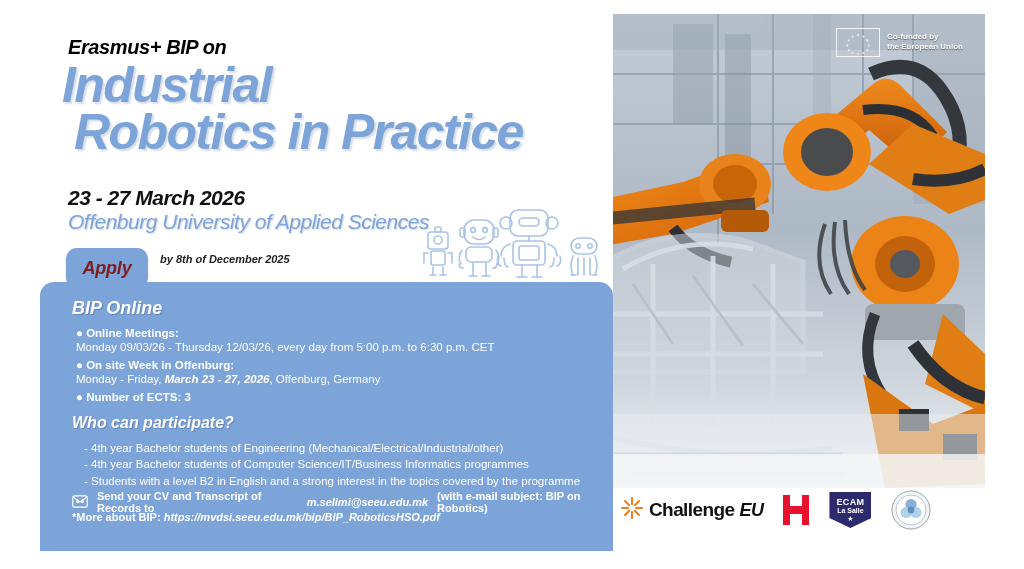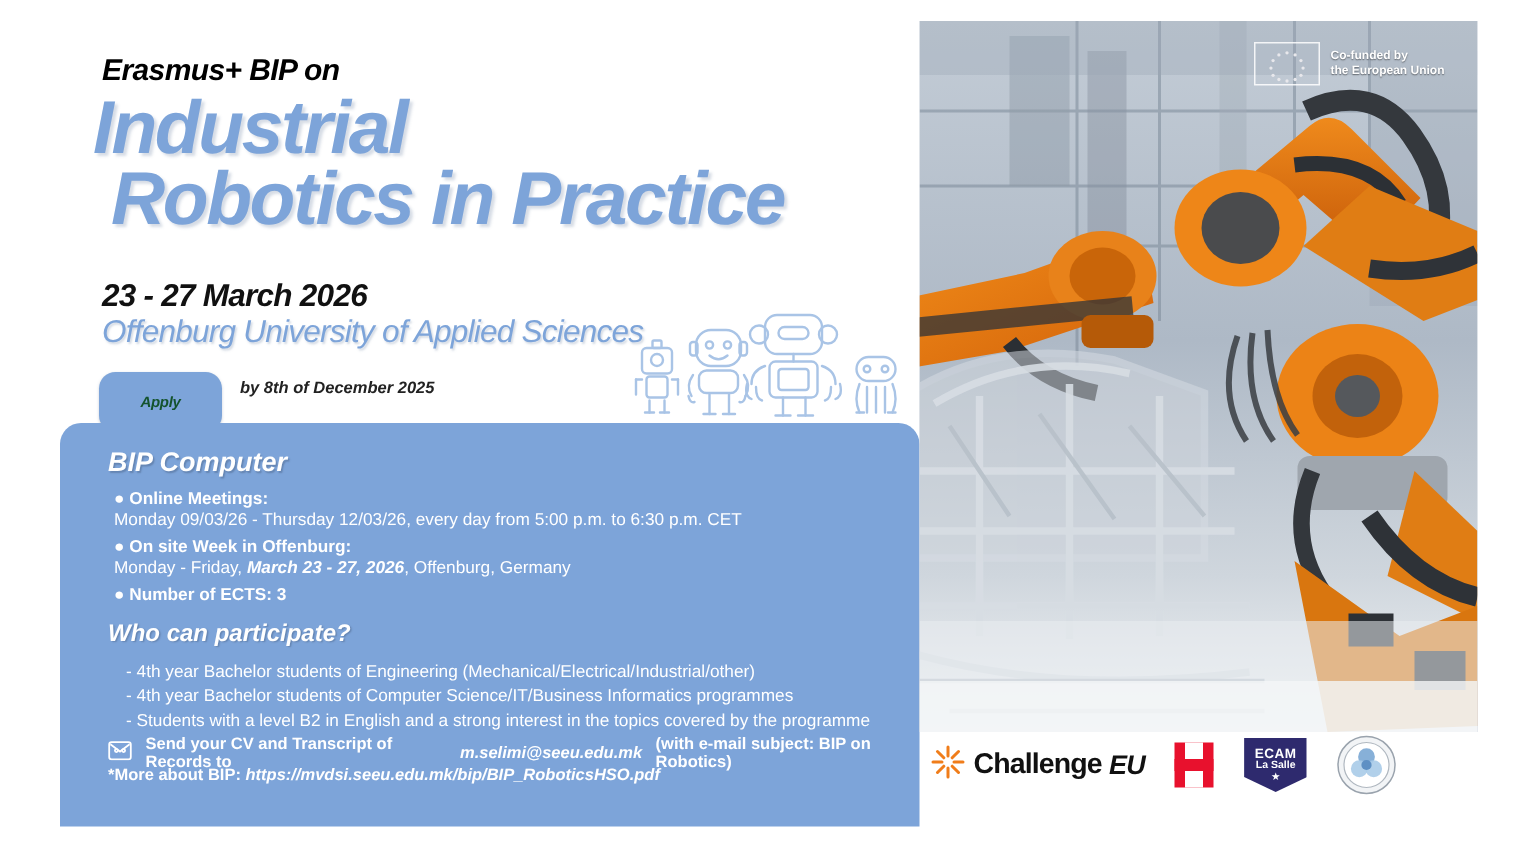--- a/index.html
+++ b/index.html
@@ -42,22 +42,22 @@
     font-size: 21px; font-weight: normal; font-style: italic;
     color: #7da4d9; letter-spacing: -0.5px;
     text-shadow: 1px 1px 1.5px rgba(120,140,170,0.35);
   }
 
   .apply-btn {
     position: absolute; left: 66px; top: 248px;
     width: 82px; height: 40px;
     background: #7da4d9;
     border-radius: 11px;
-    color: #14532d;
-    font-size: 10px; font-weight: bold; font-style: italic;
+    color: #7f1d1d;
+    font-size: 18px; font-weight: bold; font-style: italic;
     display: flex; align-items: center; justify-content: center;
     letter-spacing: -0.2px;
     box-shadow: 0 1px 2px rgba(100,120,150,0.35);
     cursor: pointer;
   }
   .apply-note {
     position: absolute; left: 160px; top: 253px;
     font-size: 11px; font-weight: bold; font-style: italic;
     color: #222222;
   }
@@ -250,21 +250,21 @@
         <path d="M155 50 q-4 10 0 19 M177 50 q4 10 0 19"></path>
         <path d="M160 52 v17 M172 52 v17"></path>
         <path d="M166 52 v17"></path>
         <path d="M153 69 h5 M174 69 h5"></path>
       </g>
     </svg>
   </div>
 
   <div class="panel">
 
-    <div class="panel-title">BIP Computer</div>
+    <div class="panel-title">BIP Online</div>
 
     <div class="blk b1">
       <div class="bul">● Online Meetings:</div>
       <div class="sub">Monday 09/03/26 - Thursday 12/03/26, every day from 5:00 p.m. to 6:30 p.m. CET</div>
     </div>
 
     <div class="blk b2">
       <div class="bul">● On site Week in Offenburg:</div>
       <div class="sub"><span>Monday - Friday, </span><span class="em">March 23 - 27, 2026</span><span>, Offenburg, Germany</span></div>
     </div>

